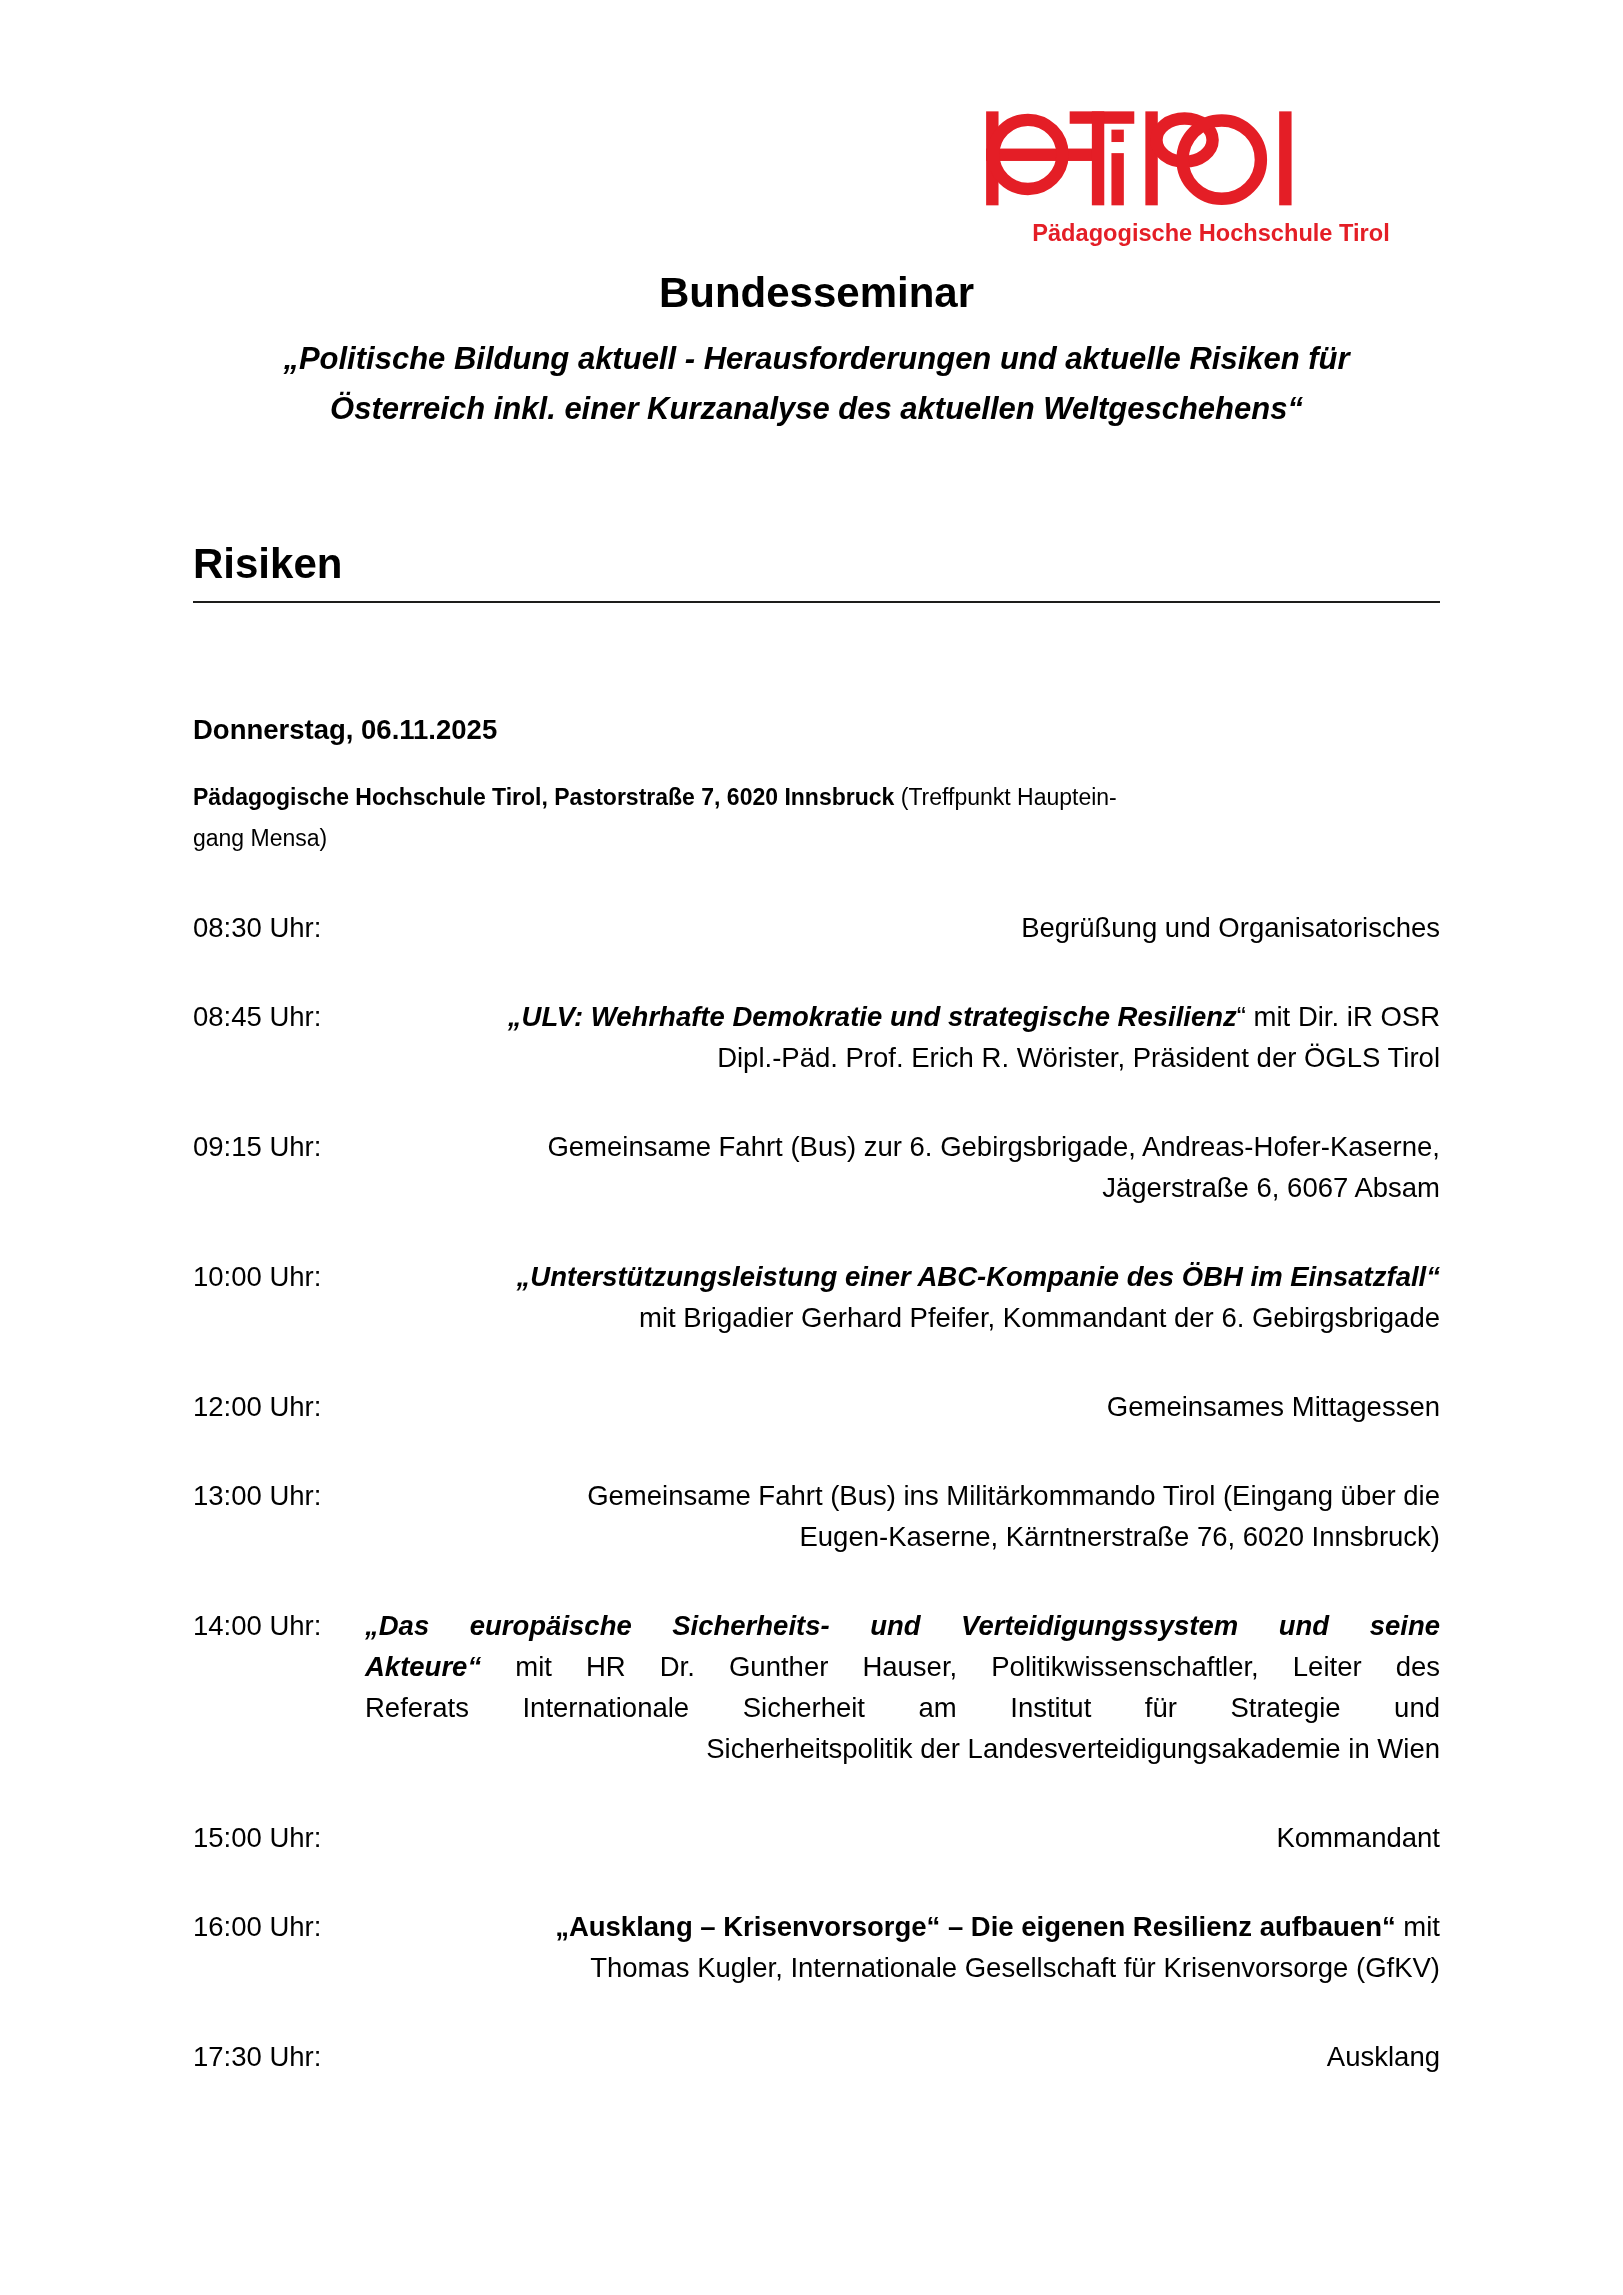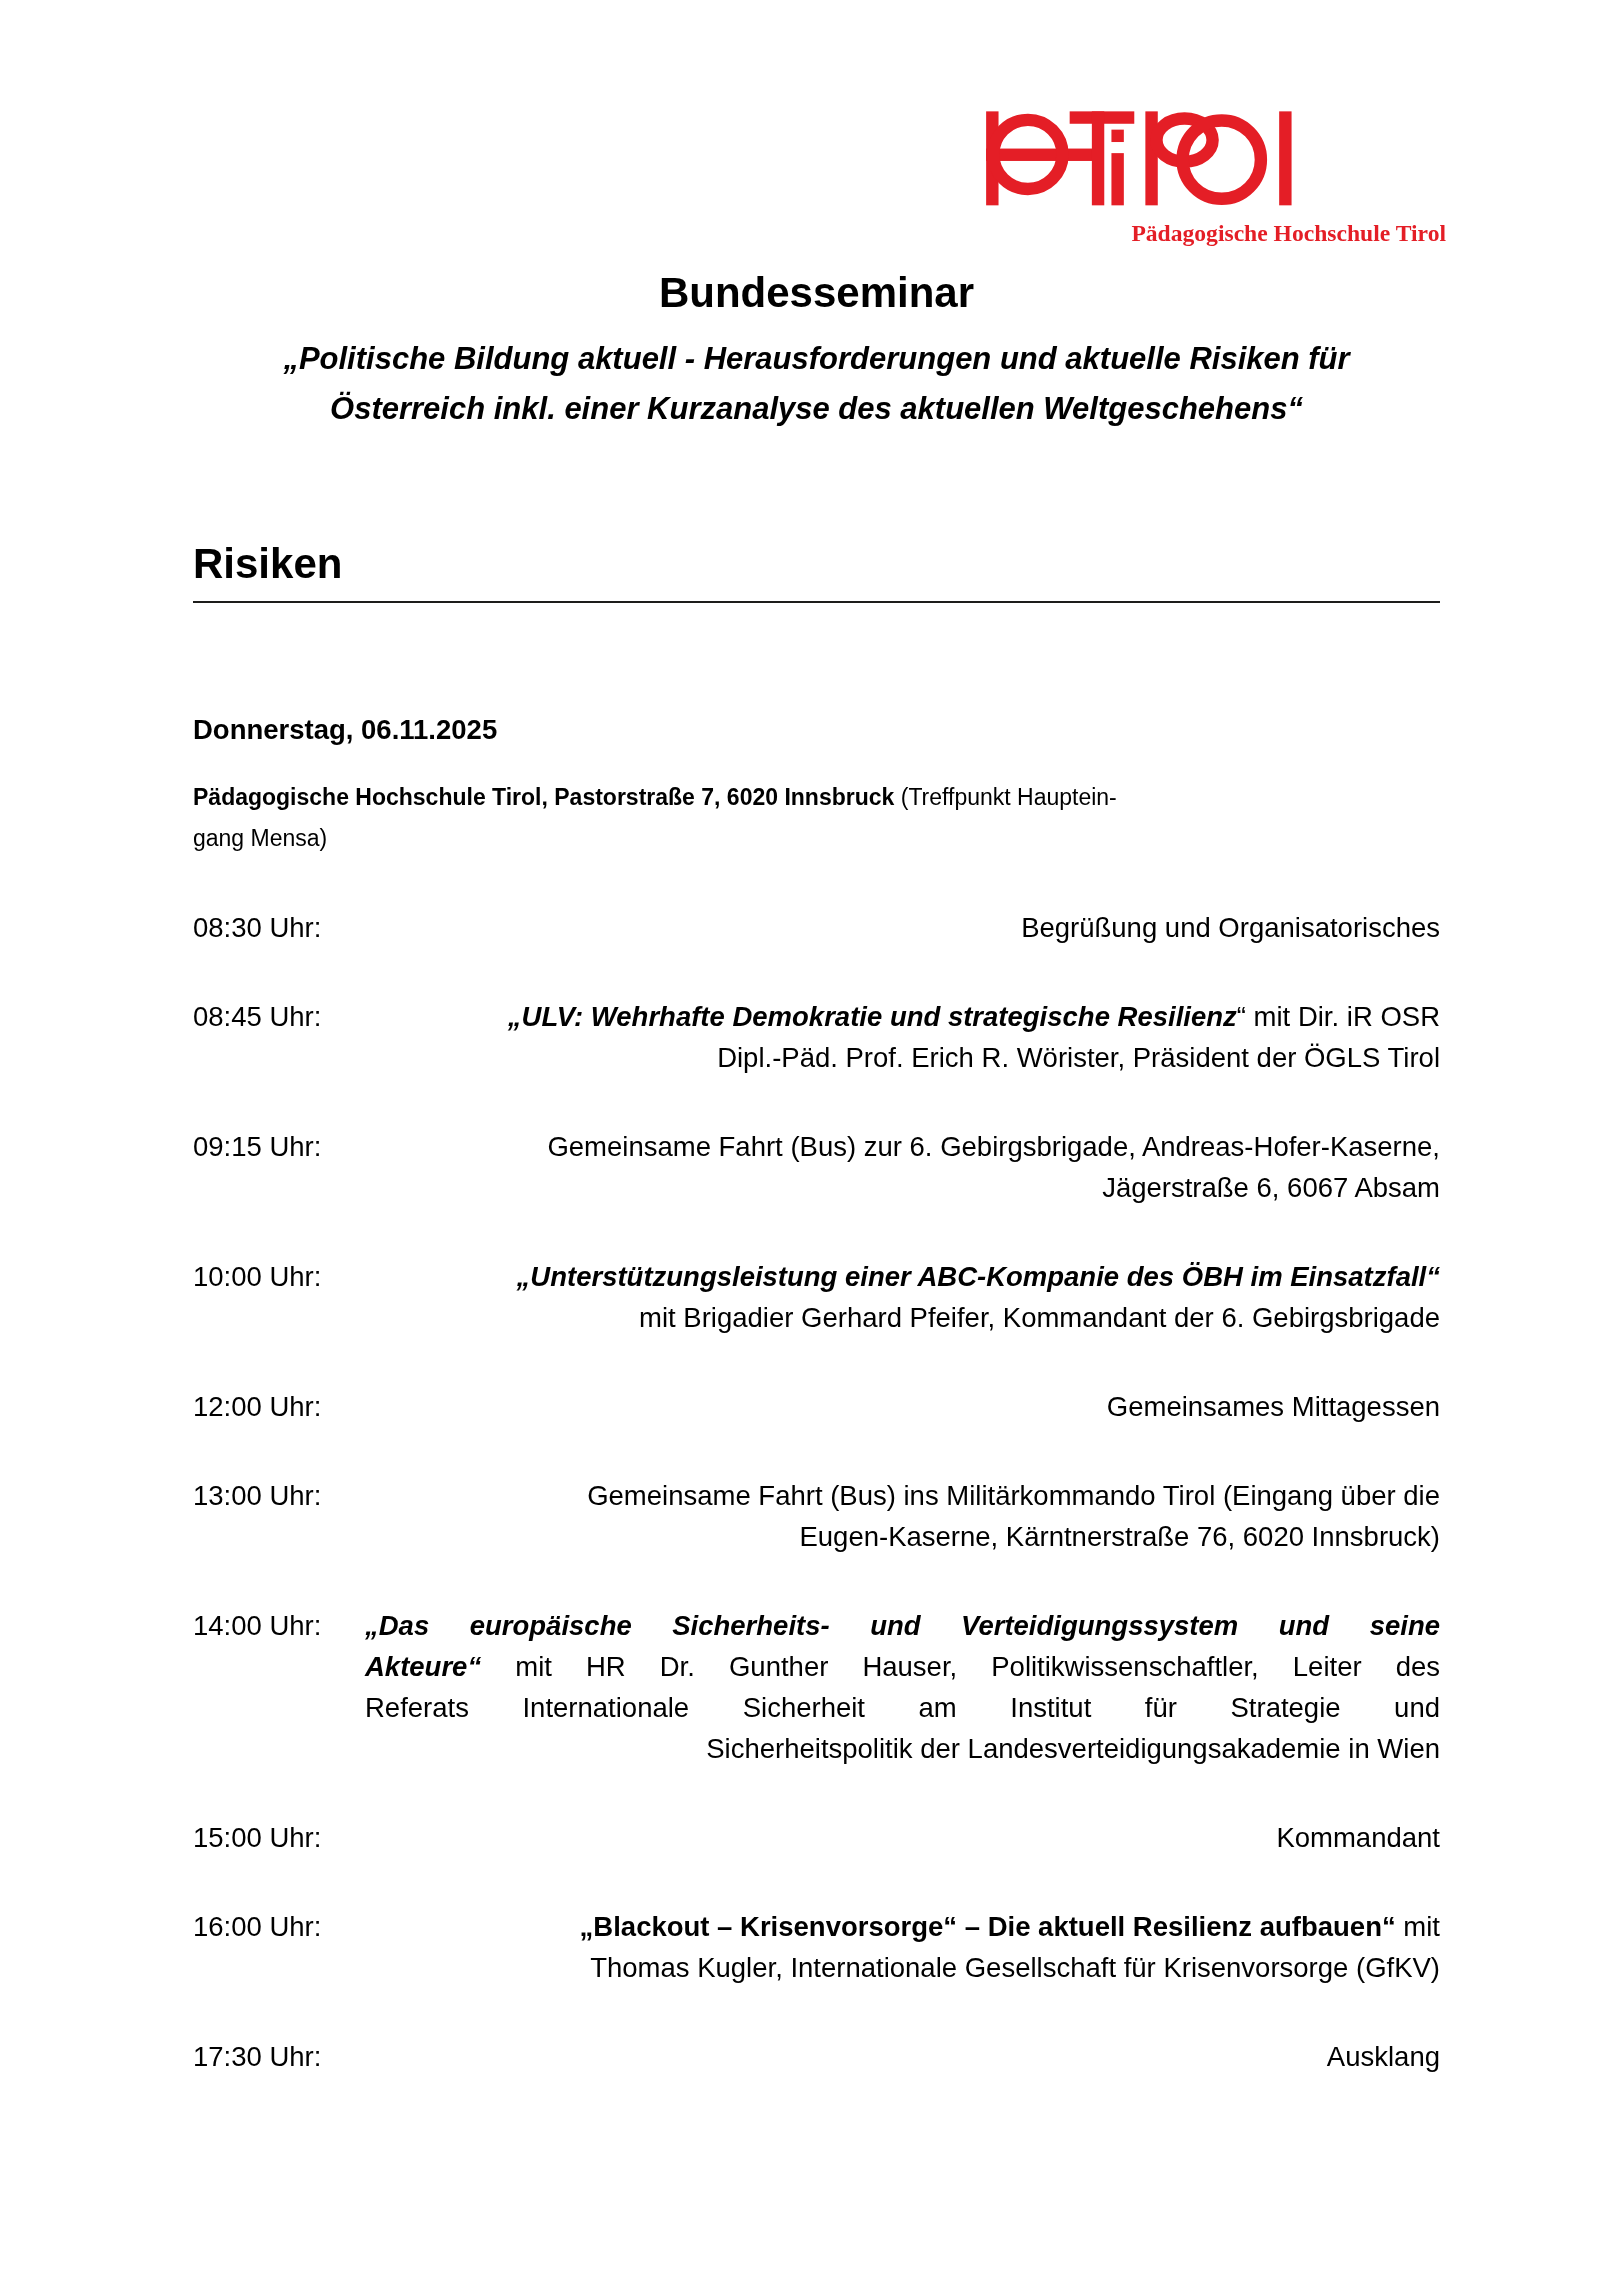--- a/index.html
+++ b/index.html
@@ -11,22 +11,21 @@
     font-family: "Liberation Sans", sans-serif;
     color: #000000;
     overflow: hidden;
   }
   
   .logo-block {
     position: absolute;
     top: 97px;
     left: 976px;
     width: 470px;
-    text-align: right;
-    font-family: Liberation Serif, serif;
+    text-align: center;
   }
   .logo-mark { display: block; width: 327px; height: 124px; }
   .logo-tagline {
     display: block;
     margin-top: -1.3px;
     font-size: 23.6px;
     font-weight: bold;
     color: #e41e26;
     letter-spacing: 0px;
     white-space: nowrap;
@@ -193,21 +192,21 @@
         </div>
         <div class="row">
           <div class="time">15:00 Uhr:</div>
           <div class="desc">
             <span class="line"><span class="seg-r">Kommandant</span></span>
           </div>
         </div>
         <div class="row">
           <div class="time">16:00 Uhr:</div>
           <div class="desc">
-            <span class="line"><span class="seg-b">„Blackout – Krisenvorsorge“ – Die aktuell Resilienz aufbauen“</span><span class="seg-r"> mit</span></span>
+            <span class="line"><span class="seg-b">„Ausklang – Krisenvorsorge“ – Die eigenen Resilienz aufbauen“</span><span class="seg-r"> mit</span></span>
             <span class="line"><span class="seg-r">Thomas Kugler, Internationale Gesellschaft für Krisenvorsorge (GfKV)</span></span>
           </div>
         </div>
         <div class="row">
           <div class="time">17:30 Uhr:</div>
           <div class="desc">
             <span class="line"><span class="seg-r">Ausklang</span></span>
           </div>
         </div>
       </div>

